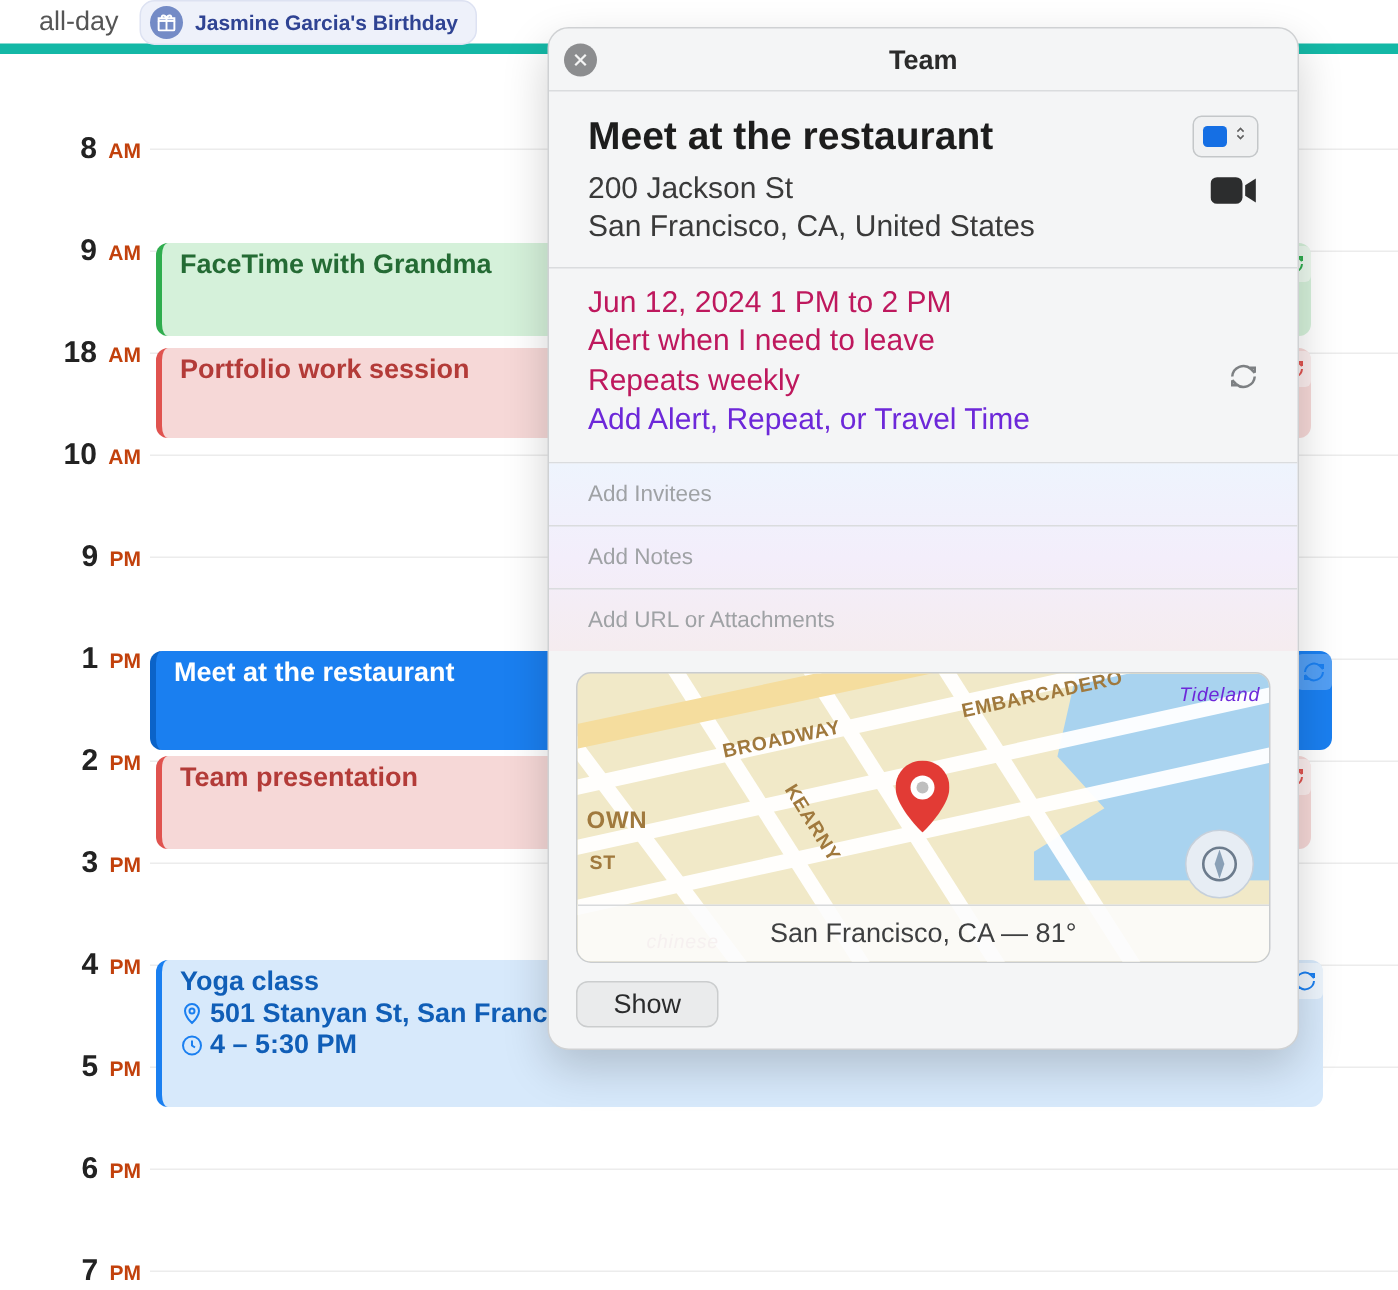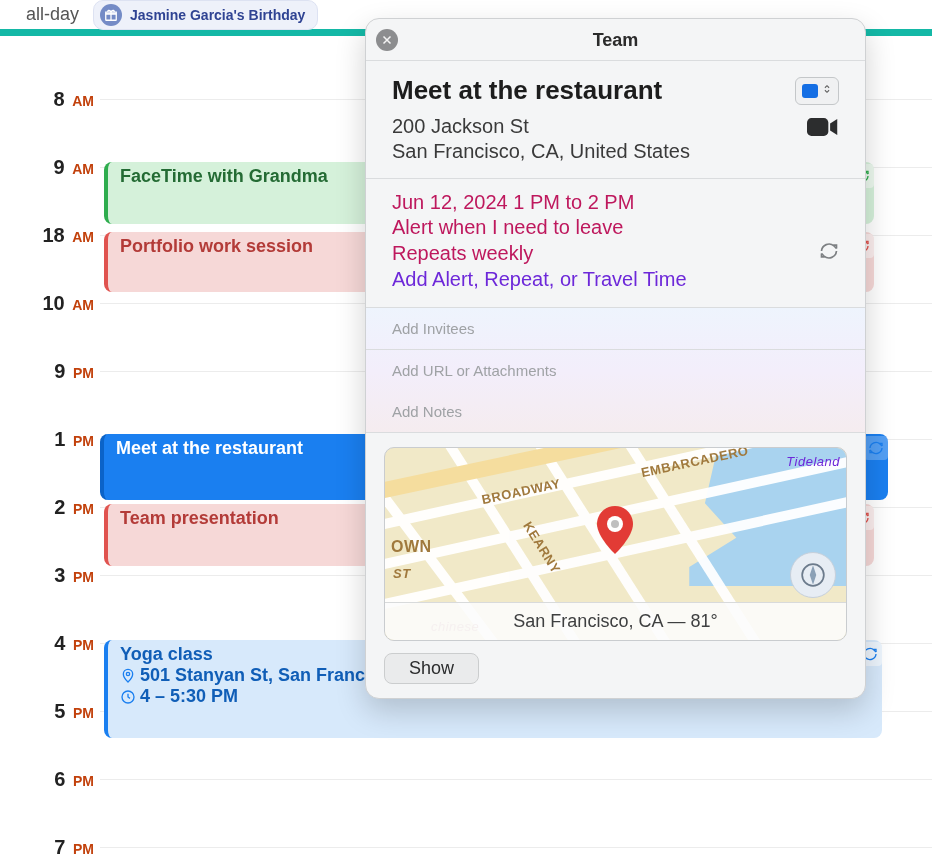--- a/index.html
+++ b/index.html
@@ -268,22 +268,22 @@
             </svg>
         </span>
       </div>
       <div class="dt-row placeholder">
           <span>Add Alert, Repeat, or Travel Time</span>
         </div>
     </div>
 
     <div class="gradient-bg">
       <div class="add-link">Add Invitees</div>
+      <div class="add-link">Add Notes</div>
       <div class="add-link" style="border-bottom:none">Add URL or Attachments</div>
-      <div class="add-link">Add Notes</div>
     </div>
 
     <div class="map-wrap">
       <div class="map">
         <div class="map-water"></div>
         <svg class="map-grid" viewBox="0 0 460 194">
           <g stroke="#fff" stroke-width="10" opacity="0.95">
             <path d="M-20 120 L480 10"></path>
             <path d="M-20 160 L480 50"></path>
             <path d="M-20 80  L480 -30"></path>
@@ -293,21 +293,21 @@
             <path d="M-30 10 L120 210"></path>
           </g>
           <g stroke="#f5dd9e" stroke-width="16">
             <path d="M-20 46 L480 -60"></path>
           </g>
         </svg>
         <span class="map-streets" style="left:96px; top:36px; transform:rotate(-12deg)">BROADWAY</span>
         <span class="map-streets" style="left:255px; top:6px; transform:rotate(-12deg)">EMBARCADERO</span>
         <span class="map-streets" style="left:128px; top:92px; transform:rotate(58deg)">KEARNY</span>
         <span class="map-streets" style="left:6px; top:90px; font-size:16px; font-weight:700">OWN</span>
-        <span class="map-streets" style="left:8px; top:118px;font-style:italic;">ST</span>
+        <span class="map-streets" style="left:8px; top:118px;">ST</span>
         <span class="map-streets" style="right:6px; top:6px; color:#6d28d9; font-style:italic; font-weight:500">Tideland</span>
         <span class="map-streets" style="left:46px; bottom:6px; color:#c89a9a; font-weight:500; text-transform:none; font-style:italic">chinese</span>
 
         <div class="map-pin">
           <svg width="36" height="48" viewBox="0 0 36 48">
             <path d="M18 0C8 0 0 8 0 18c0 13 18 30 18 30s18-17 18-30C36 8 28 0 18 0z" fill="#e23b35"></path>
             <circle cx="18" cy="18" r="8" fill="#fff"></circle>
             <circle cx="18" cy="18" r="4" fill="#bfbfbf"></circle>
           </svg>
         </div>

